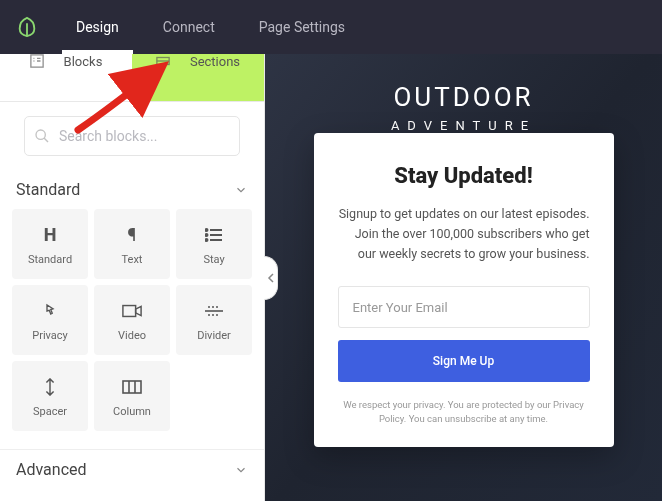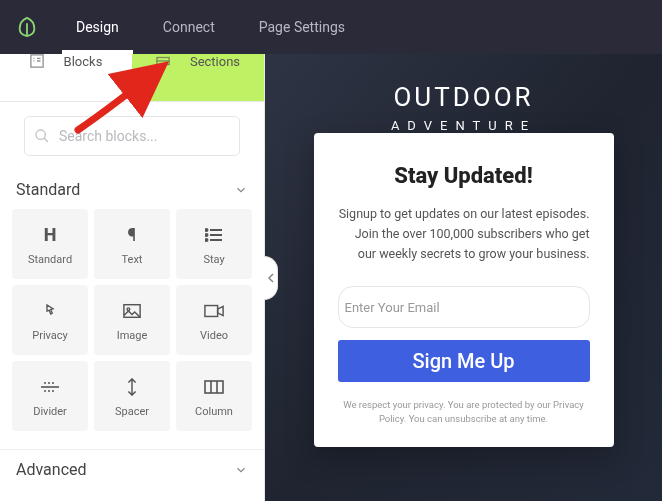--- a/index.html
+++ b/index.html
@@ -26,23 +26,23 @@
 .block{background:#f5f5f5;border-radius:4px;height:70px;display:flex;flex-direction:column;align-items:center;justify-content:center;gap:6px;cursor:pointer}
 .block .icn{height:24px;display:flex;align-items:center;justify-content:center;color:#555}
 .block .lbl{font-size:11px;color:#666}
 .preview{flex:1;background:linear-gradient(130deg,#2e3444,#1f2430 50%,#222938);position:relative;display:flex;flex-direction:column;align-items:center;padding-top:28px}
 .brand{text-align:center;color:#fff;letter-spacing:2px}
 .brand-main{font-size:26px;font-weight:400;letter-spacing:3px}
 .brand-sub{font-size:13px;letter-spacing:8px;margin-top:6px;font-weight:400}
 .card{background:#fff;border-radius:4px;width:300px;padding:30px 24px 20px;text-align:center;box-shadow:0 10px 30px rgba(0,0,0,.25)}
 .card h2{font-size:22px;font-weight:800;color:#222;margin-bottom:16px}
 .card p{font-size:12.5px;color:#555;line-height:1.6;margin-bottom:22px;text-align:right}
-.email{width:100%;height:42px;border:1px solid #e5e5e5;border-radius:15px;padding:0 6px;font-size:13px;margin-bottom:12px}
+.email{width:100%;height:42px;border:1px solid #e5e5e5;border-radius:3px;padding:0 14px;font-size:13px;margin-bottom:12px}
 .email::placeholder{color:#999}
-.cta{width:100%;height:42px;border:none;border-radius:3px;background:#3e5fe0;color:#fff;font-size:20px;font-weight:500;cursor:pointer;margin-bottom:16px}
+.cta{width:100%;height:42px;border:none;border-radius:3px;background:#3e5fe0;color:#fff;font-size:12px;font-weight:500;cursor:pointer;margin-bottom:16px}
 .disclaimer{font-size:9.5px;color:#999;line-height:1.5}
 .collapse-handle{position:absolute;left:-1px;top:50%;transform:translateY(-50%);width:14px;height:44px;background:#fff;border:1px solid #e5e5e5;border-left:none;border-radius:0 22px 22px 0;display:flex;align-items:center;justify-content:center;cursor:pointer;font-size:10px;color:#888}
 .arrow-annotation{position:absolute;left:70px;top:58px;width:110px;height:80px;pointer-events:none;z-index:50}
 hr.adv-border{border:none;border-top:1px solid #eee;margin:6px 0 0}
 </style>
 </head>
 <body>
 
 <div class="topbar">
   <div class="logo">
@@ -117,30 +117,20 @@
       <div class="block">
         <div class="icn">
             <svg width="18" height="18" viewBox="0 0 24 24" fill="none" stroke="#555" stroke-width="1.8">
               <path d="M8 4v8l3-1 2 5 2-1-2-5 3-1z"></path>
             </svg>
           </div>
         <div class="lbl">Privacy</div>
       </div>
       <div class="block">
         <div class="icn">
-            <svg width="18" height="16" viewBox="0 0 20 16" fill="none" stroke="#555" stroke-width="1.6">
-              <rect x="1" y="1" width="18" height="14"></rect>
-              <circle cx="6" cy="6" r="1.5"></circle>
-              <path d="M1 13l5-5 4 4 3-3 6 6"></path>
-            </svg>
-          </div>
-        <div class="lbl">Image</div>
-      </div>
-      <div class="block">
-        <div class="icn">
             <svg width="20" height="14" viewBox="0 0 22 14" fill="none" stroke="#555" stroke-width="1.6">
               <rect x="1" y="1" width="14" height="12"></rect>
               <path d="M15 5l6-3v10l-6-3z"></path>
             </svg>
           </div>
         <div class="lbl">Video</div>
       </div>
       <div class="block">
         <div class="icn">
             <svg width="20" height="12" viewBox="0 0 20 12" stroke="#555" stroke-width="1.6" fill="none">

